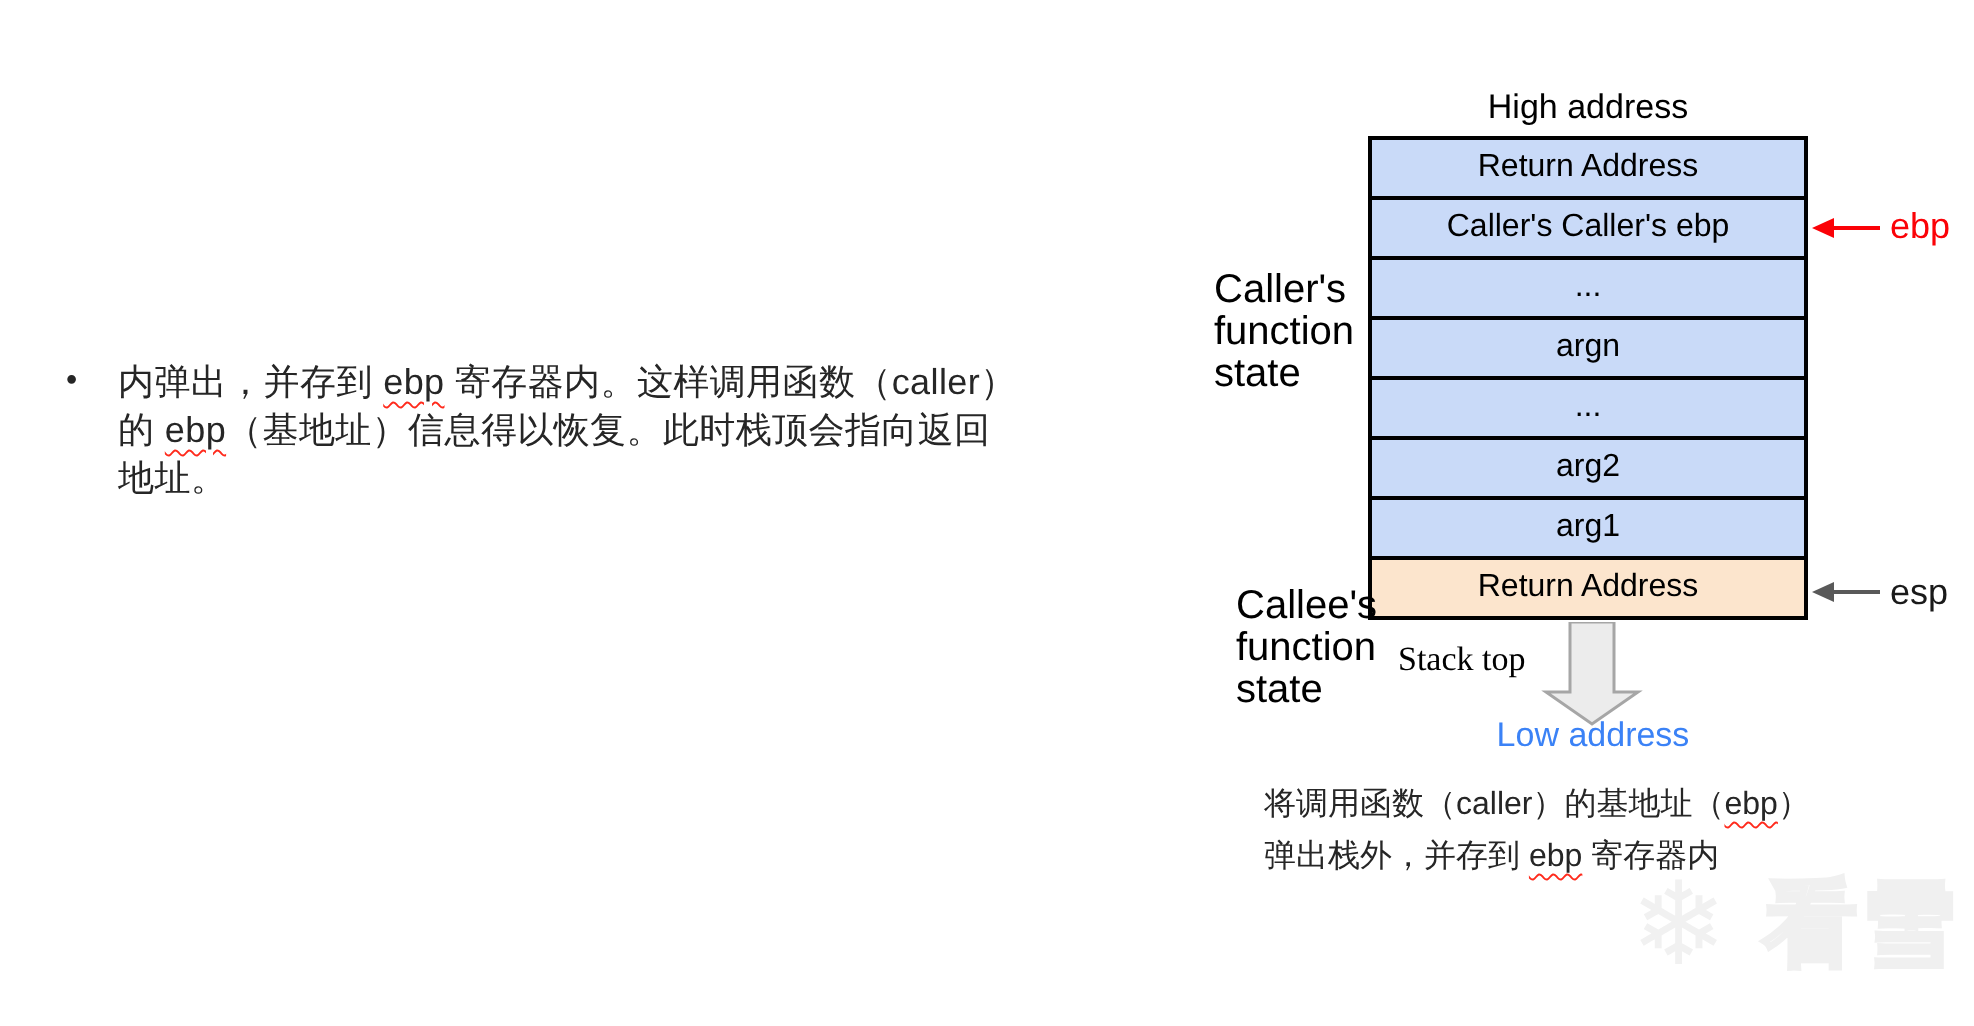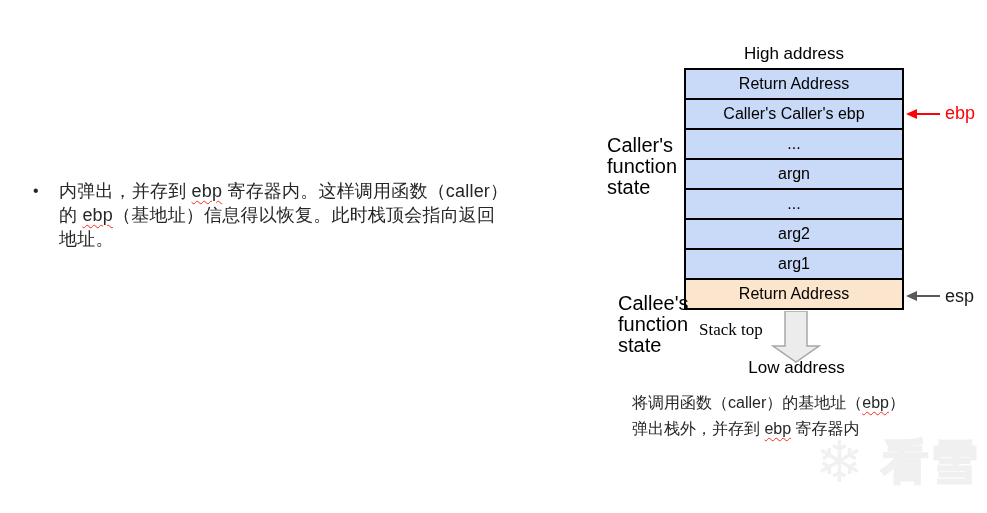--- a/index.html
+++ b/index.html
@@ -14,21 +14,21 @@
   .bullet-marker{font-size:16px;line-height:24px;width:26px;flex:0 0 26px;}
   .bullet-lines{font-size:18px;line-height:24px;letter-spacing:0.2px;}
   .misspell{
     text-decoration:underline wavy #ff2a1c;
     text-decoration-thickness:1px;
     text-underline-offset:3px;
   }
 
   
   .high-address{left:684px;top:44px;width:220px;text-align:center;font-size:17px;color:#000;}
-  .low-address{left:684px;top:358px;width:225px;text-align:center;font-size:17px;color:#000000;}
+  .low-address{left:684px;top:358px;width:225px;text-align:center;font-size:17px;color:#3b82f6;}
   .stack-table{
     left:684px;top:68px;width:216px;
     border:2px solid #000;background:#5eead4;
   }
   .cell{
     height:28px;border-bottom:2px solid #000;
     display:flex;align-items:center;justify-content:center;
     font-size:16px;color:#000;background:#c9daf8;
   }
   .cell:last-child{border-bottom:none;}

